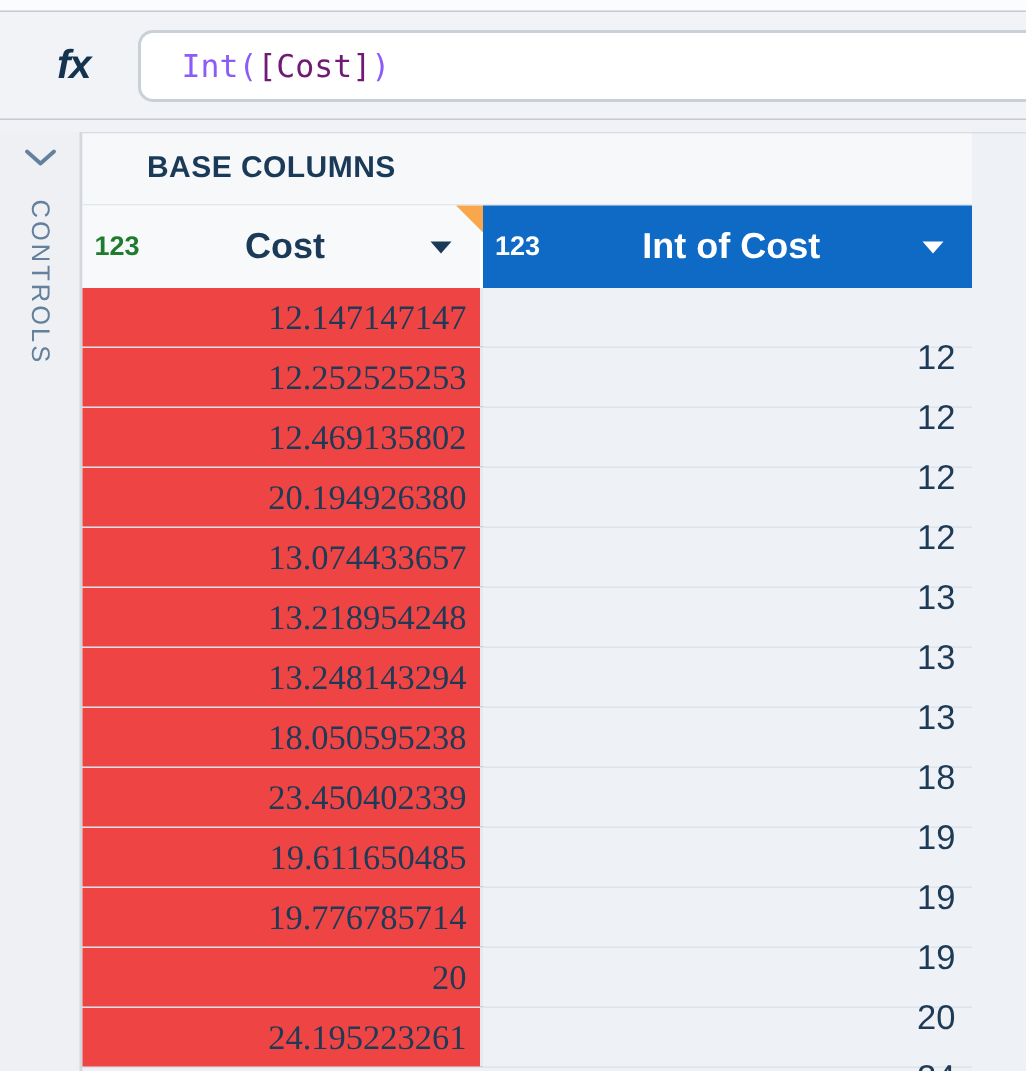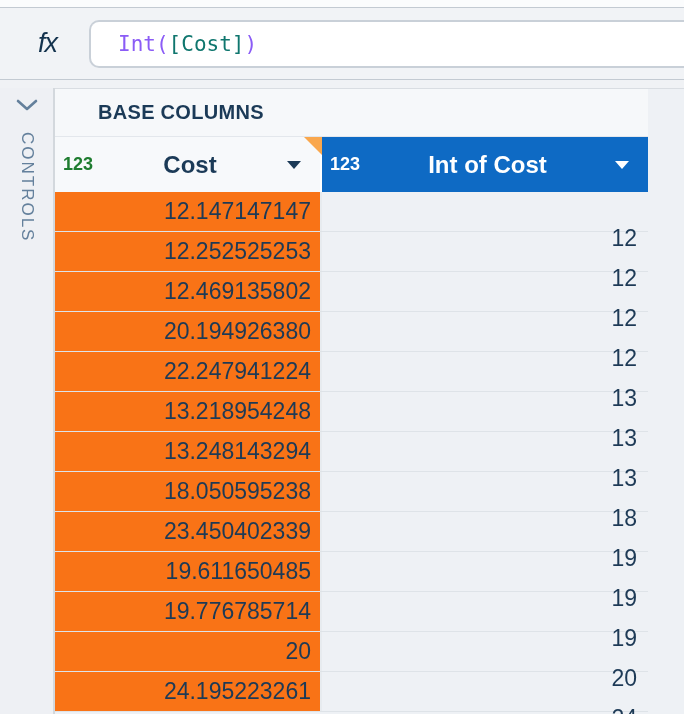--- a/index.html
+++ b/index.html
@@ -13,38 +13,38 @@
   .top-white { height:7px; background:#fbfcfd; }
   .formula-bar {
     height:73px;
     background:#f1f3f6;
     border-top:1px solid #c3cad2;
     border-bottom:1px solid #c3cad2;
     display:flex; align-items:center;
     padding-left:38px;
   }
   .fx-label {
-    font-style:italic; font-weight:400;
+    font-style:italic; font-weight:700;
     font-size:27px; color:#14334e;
     letter-spacing:-1px;
     margin-right:32px;
   }
   .formula-input {
     flex:1; height:48px;
     background:#ffffff;
     border:2px solid #c9d0d8; border-right:none;
     border-radius:10px 0 0 10px;
     display:flex; align-items:center;
     padding-left:27px;
     font-family:"DejaVu Sans Mono", monospace;
     font-size:21px;
     white-space:pre;
   }
   .tok-fn { color:#8b5cf6; }
-  .tok-ref { color:#0f766e; }
+  .tok-ref { color:#701a75; }
   .gap-strip { height:8px; background:#f0f2f5; }
 
   
   .main { display:flex; height:626px; background:#eef1f5; }
 
   .sidebar {
     width:55px; height:100%;
     background:#eef0f4;
     border-right:2px solid #d3d8dd;
     display:flex; flex-direction:column; align-items:center;
@@ -104,23 +104,24 @@
   }
   .header-int .caret { border-top-color:#ffffff; }
 
   .row {
     display:flex; height:40px;
     border-bottom:1px solid #dee3e8;
     font-size:23px; color:#1d3a56;
   }
   .cell { display:flex; align-items:center; justify-content:flex-end; }
   .cell-cost {
-    width:267px; background:#f97316;
+    width:267px; background:#ef4444;
     border-right:2px solid #e7ebef;
     padding-right:9px;
+    font-family:Liberation Serif, serif;
   }
   .cell-int {
     width:326px; background:#ecf2fa;
     padding-right:11px;
     margin-top:46px;
   }
 </style>
 </head>
 <body>
 
@@ -175,21 +176,21 @@
       </div>
       <div class="row">
         <div class="cell cell-cost">12.469135802</div>
         <div class="cell cell-int">12</div>
       </div>
       <div class="row">
         <div class="cell cell-cost">20.194926380</div>
         <div class="cell cell-int">12</div>
       </div>
       <div class="row">
-        <div class="cell cell-cost">22.247941224</div>
+        <div class="cell cell-cost">13.074433657</div>
         <div class="cell cell-int">13</div>
       </div>
       <div class="row">
         <div class="cell cell-cost">13.218954248</div>
         <div class="cell cell-int">13</div>
       </div>
       <div class="row">
         <div class="cell cell-cost">13.248143294</div>
         <div class="cell cell-int">13</div>
       </div>

